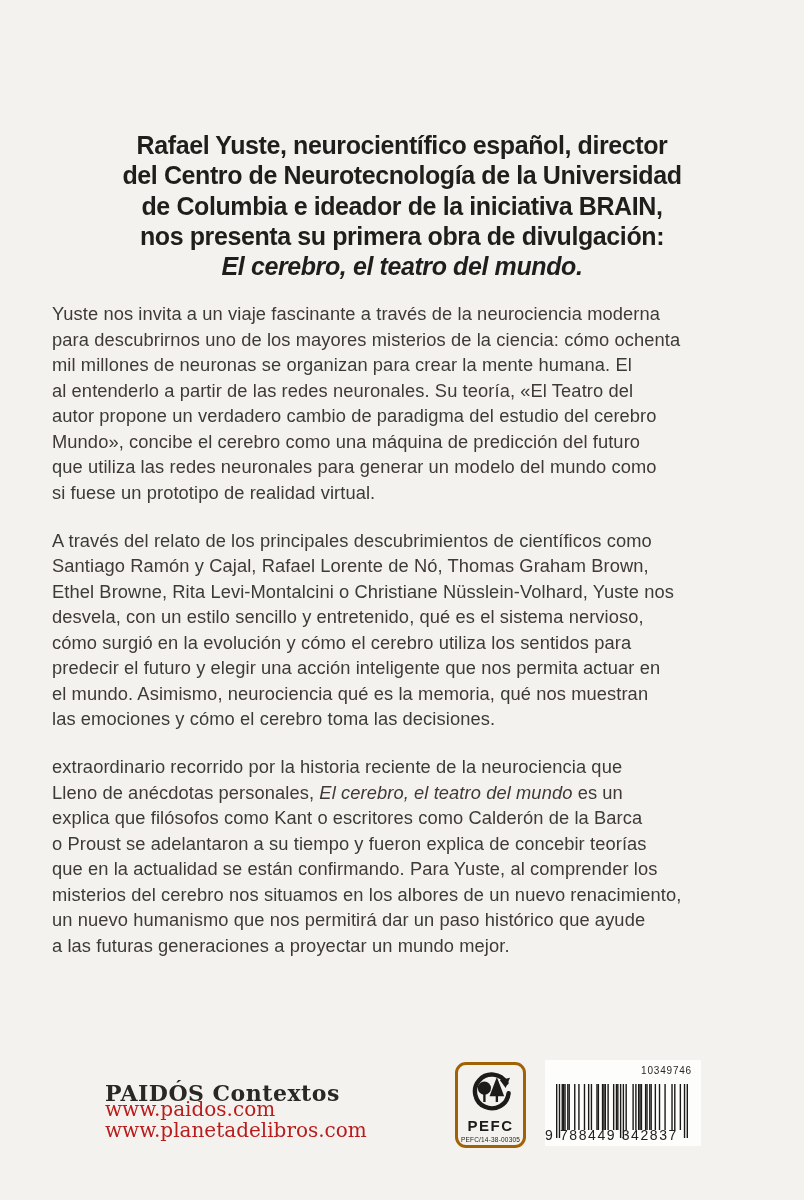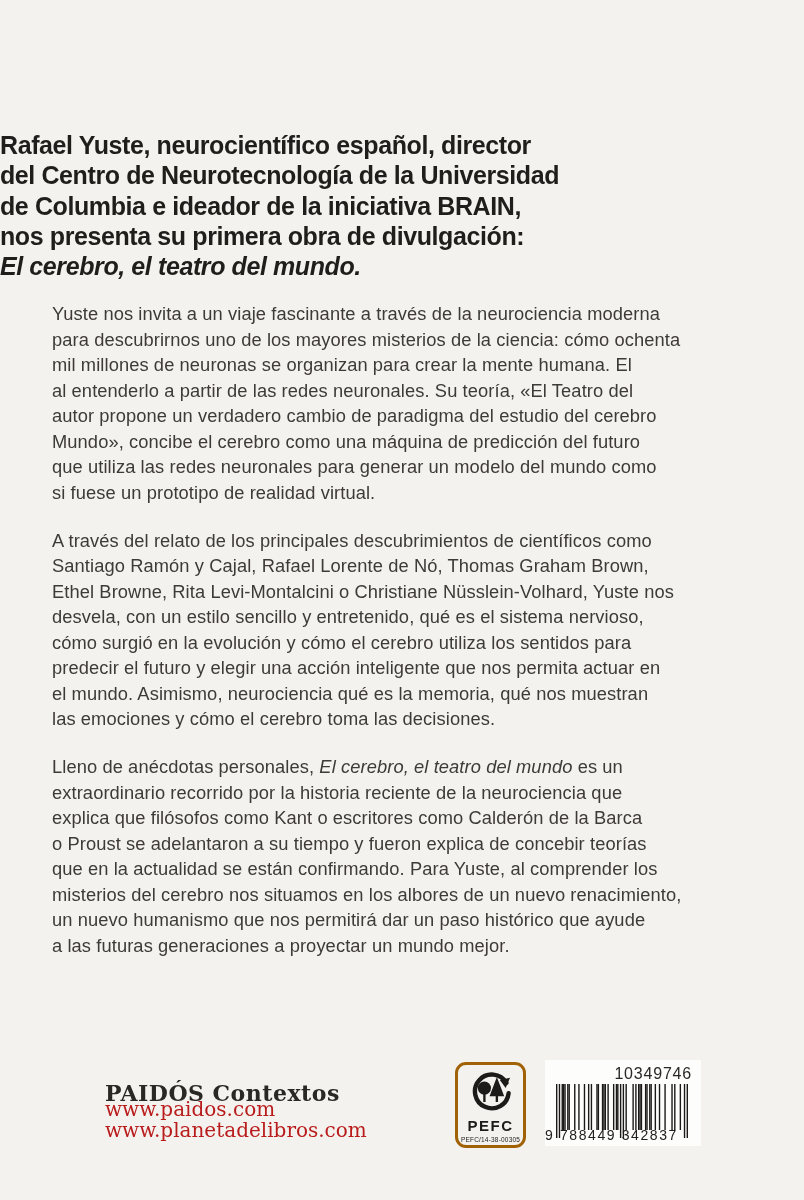--- a/index.html
+++ b/index.html
@@ -4,21 +4,21 @@
 <style>
   html { background:#e9e7e4; }
   body {
     margin:0; width:804px; height:1200px; position:relative; overflow:hidden;
     background:#f4f2ee; font-family:"Liberation Sans", sans-serif; color:#23211f;
   }
   .tl { white-space:nowrap; }
   em { }
 
   .headline {
-    position:absolute; top:130px; left:0; width:804px; text-align:left;
+    position:absolute; top:130px; left:0; width:804px; text-align:center;
     font-weight:bold; font-size:25px; line-height:30.3px; letter-spacing:-0.4px;
     color:#201e1c;
   }
   .copy {
     position:absolute; top:301px; left:52px; width:700px; text-align:left;
     font-size:18.3px; line-height:25.5px; letter-spacing:0.1px; color:#3e3a37;
   }
   .para { margin:0 0 22.5px 0; }
 
   .imprint {
@@ -38,21 +38,21 @@
     display:flex; flex-direction:column; align-items:center; padding-top:5px;
   }
   .pefc-label { font-weight:bold; font-size:15px; letter-spacing:1.5px; color:#1d1b19; margin-top:1px; }
   .pefc-code  { font-size:6.5px; letter-spacing:0.2px; color:#1d1b19; margin-top:2px; }
 
   .barcode {
     position:absolute; left:545px; top:1060px; width:156px; height:86px;
     background:#fdfdfc;
   }
   .bc-number {
-    position:absolute; top:5px; right:9px; font-size:16px; letter-spacing:0.8px; color:#2a2824;
+    position:absolute; top:5px; right:9px; font-size:10px; letter-spacing:0.8px; color:#2a2824;
   }
   .bc-bars { position:absolute; left:11px; top:24px; width:132px; height:54px; }
   .bc-bars svg rect { fill:#1b1917; }
   .bc-digits {
     position:absolute; left:0; bottom:3px; width:156px; text-align:left;
     font-size:14px; letter-spacing:1.6px; color:#23211f;
   }
 </style>
 </head>
 <body>
@@ -82,22 +82,22 @@
         <div class="tl"><span>A través del relato de los principales descubrimientos de científicos como</span></div>
         <div class="tl"><span>Santiago Ramón y Cajal, Rafael Lorente de Nó, Thomas Graham Brown,</span></div>
         <div class="tl"><span>Ethel Browne, Rita Levi-Montalcini o Christiane Nüsslein-Volhard, Yuste nos</span></div>
         <div class="tl"><span>desvela, con un estilo sencillo y entretenido, qué es el sistema nervioso,</span></div>
         <div class="tl"><span>cómo surgió en la evolución y cómo el cerebro utiliza los sentidos para</span></div>
         <div class="tl"><span>predecir el futuro y elegir una acción inteligente que nos permita actuar en</span></div>
         <div class="tl"><span>el mundo. Asimismo, neurociencia qué es la memoria, qué nos muestran</span></div>
         <div class="tl"><span>las emociones y cómo el cerebro toma las decisiones.</span></div>
       </div>
     <div class="para">
+        <div class="tl"><span>extraordinario recorrido por la historia reciente de la neurociencia que</span></div>
         <div class="tl"><span>Lleno de anécdotas personales, </span><em>El cerebro, el teatro del mundo</em><span> es un</span></div>
-        <div class="tl"><span>extraordinario recorrido por la historia reciente de la neurociencia que</span></div>
         <div class="tl"><span>explica que filósofos como Kant o escritores como Calderón de la Barca</span></div>
         <div class="tl"><span>o Proust se adelantaron a su tiempo y fueron explica de concebir teorías</span></div>
         <div class="tl"><span>que en la actualidad se están confirmando. Para Yuste, al comprender los</span></div>
         <div class="tl"><span>misterios del cerebro nos situamos en los albores de un nuevo renacimiento,</span></div>
         <div class="tl"><span>un nuevo humanismo que nos permitirá dar un paso histórico que ayude</span></div>
         <div class="tl"><span>a las futuras generaciones a proyectar un mundo mejor.</span></div>
       </div>
   </div>
 
   <div class="imprint">PAIDÓS Contextos</div>

